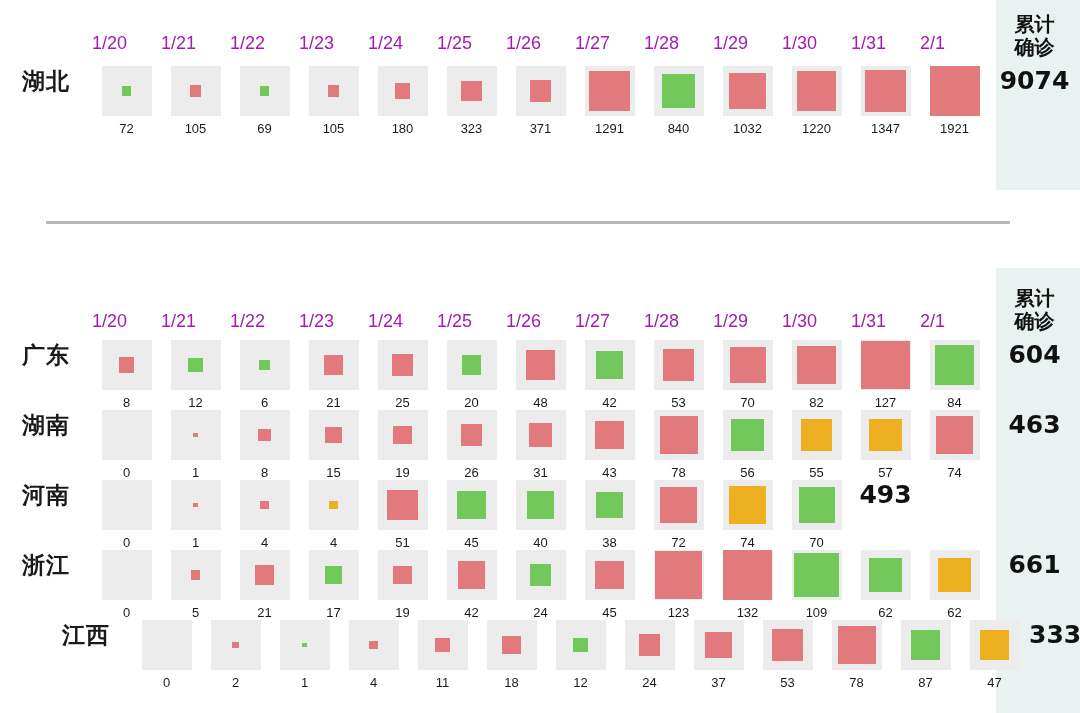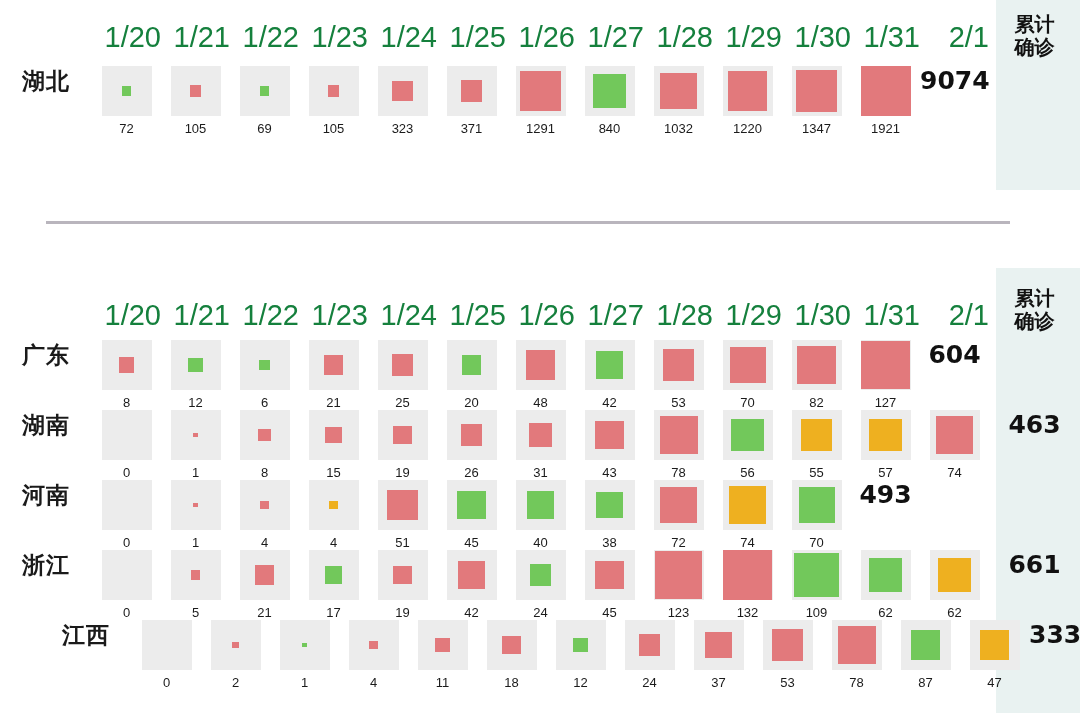--- a/index.html
+++ b/index.html
@@ -27,23 +27,23 @@
   }
   .rowlabel{
     font-size:23px;
     font-weight:bold;
     color:#1a1a1a;
     text-align:center;
     letter-spacing:1px;
     font-family:"DejaVu Sans","Liberation Sans",sans-serif;
   }
   .datehead{
-    font-size:29px;
-    color:#15803d;
-    text-align:right;
+    font-size:18px;
+    color:#a21caf;
+    text-align:left;
     letter-spacing:0px;
   }
   .totalhead{
     font-size:20px;
     font-weight:bold;
     color:#111111;
     text-align:center;
     line-height:1.18;
     font-family:"DejaVu Sans","Liberation Sans",sans-serif;
   }
@@ -125,20 +125,26 @@
         <div class="cellbox">
           <span class="sq" style="width: 9.47613px; height: 9.47613px; background: rgb(114, 200, 91);"></span>
         </div>
         <div class="cellnum">69</div>
       </div>
       <div class="cellwrap">
         <div class="cellbox">
           <span class="sq" style="width: 11.6896px; height: 11.6896px; background: rgb(226, 121, 124);"></span>
         </div>
         <div class="cellnum">105</div>
+      </div>
+      <div class="cellwrap">
+        <div class="cellbox">
+          <span class="sq" style="width: 15.3053px; height: 15.3053px; background: rgb(226, 121, 124);"></span>
+        </div>
+        <div class="cellnum">180</div>
       </div>
       <div class="cellwrap">
         <div class="cellbox">
           <span class="sq" style="width: 20.5025px; height: 20.5025px; background: rgb(226, 121, 124);"></span>
         </div>
         <div class="cellnum">323</div>
       </div>
       <div class="cellwrap">
         <div class="cellbox">
           <span class="sq" style="width: 21.9732px; height: 21.9732px; background: rgb(226, 121, 124);"></span>
@@ -277,20 +283,26 @@
             <span class="sq" style="width: 38.9682px; height: 38.9682px; background: rgb(226, 121, 124);"></span>
           </div>
           <div class="cellnum">82</div>
         </div>
         <div class="cellwrap">
           <div class="cellbox">
             <span class="sq" style="width: 48.4959px; height: 48.4959px; background: rgb(226, 121, 124);"></span>
           </div>
           <div class="cellnum">127</div>
         </div>
+        <div class="cellwrap">
+          <div class="cellbox">
+            <span class="sq" style="width: 39.4405px; height: 39.4405px; background: rgb(114, 200, 91);"></span>
+          </div>
+          <div class="cellnum">84</div>
+        </div>
         <div class="totalval" style="padding-bottom: 18px;">604</div>
       </div>
       <div class="grid" style="--cols: 13; height: 70px; align-items: start;">
         <div class="rowlabel">湖南</div>
         <div class="cellwrap">
           <div class="cellbox"></div>
           <div class="cellnum">0</div>
         </div>
         <div class="cellwrap">
           <div class="cellbox">

